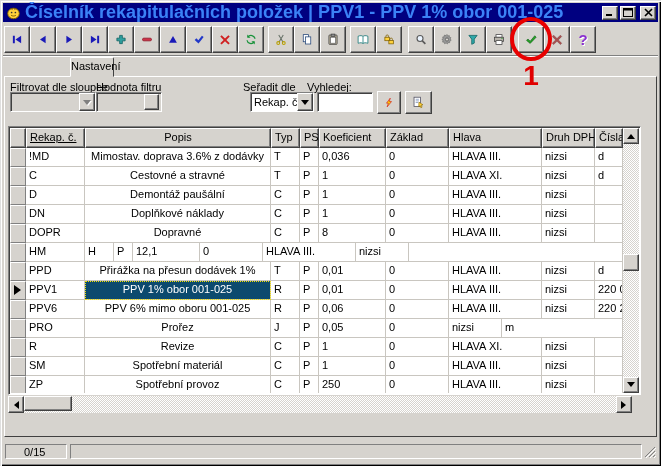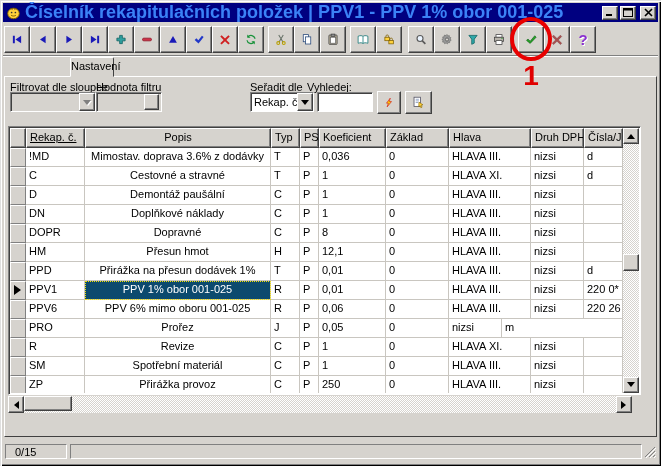--- a/index.html
+++ b/index.html
@@ -51,21 +51,21 @@
   .hrow{display:flex;height:20px;flex:none;}
   .hcell{flex:none;background:#d6d3ce;border:1px solid;border-color:#ffffff #404040 #404040 #ffffff;box-shadow:inset -1px -1px 0 #808080;
          padding:2px 3px;overflow:hidden;white-space:nowrap;}
   .hcell.sorted{text-decoration:underline;}
   .row{display:flex;height:19px;flex:none;}
   .cell{flex:none;background:#fff;border-right:1px solid #c9c6c0;border-bottom:1px solid #c9c6c0;
         padding:2px 3px;overflow:hidden;white-space:nowrap;}
   .cell.num{text-align:left;}
   .cell.ind{background:#d6d3ce;border:1px solid;border-color:#ffffff #808080 #808080 #ffffff;position:relative;}
   .w-ind{width:16px;}.w-code{width:59px;}.w-popis{width:186px;text-align:center;}.w-typ{width:29px;}.w-ps{width:19px;}
-  .w-koef{width:67px;}.w-zakl{width:63px;}.w-hlava{width:82px;}.w-dph{width:53px;}
+  .w-koef{width:67px;}.w-zakl{width:63px;}.w-hlava{width:93px;}.w-dph{width:53px;}
   .w-cisla{flex:1 1 auto;width:auto;}
   .row.selected .w-popis{background:#0c4a6e;color:#fff;outline:1px dotted #f2e200;outline-offset:-1px;}
   .ptr{display:none;}
   .row.selected .ptr{display:block;position:absolute;left:3px;top:3px;width:0;height:0;
         border-left:7px solid #000;border-top:5px solid transparent;border-bottom:5px solid transparent;}
   
   .vscroll{width:16px;flex:none;display:flex;flex-direction:column;position:relative;}
   .sbtn{width:16px;height:16px;flex:none;display:flex;align-items:center;justify-content:center;padding:0;}
   .vtrack{flex:1;position:relative;}
   .vthumb{position:absolute;left:0;top:110px;width:16px;height:17px;}
@@ -73,21 +73,21 @@
   .tri.up{border-bottom:5px solid #000;margin-top:-3px;}
   .tri.down{border-top:5px solid #000;margin-bottom:-3px;}
   .tri.left{border-right:5px solid #000;margin-left:-3px;}
   .tri.right{border-left:5px solid #000;margin-right:-3px;}
   .hscroll{position:absolute;left:8px;top:396px;width:624px;height:17px;display:flex;}
   .htrack{flex:1;position:relative;}
   .hthumb{position:absolute;top:0;left:0;width:48px;height:15px;}
   .hscroll .sbtn{height:17px;}
   
   .statusbar{position:absolute;left:3px;right:3px;top:441px;height:20px;background:#d6d3ce;}
-  .spanel{position:absolute;top:3px;height:15px;border:1px solid;border-color:#808080 #ffffff #ffffff #808080;padding:1px 9px;overflow:hidden;}
+  .spanel{position:absolute;top:3px;height:15px;border:1px solid;border-color:#808080 #ffffff #ffffff #808080;padding:1px 18px;overflow:hidden;}
   .sp1{left:2px;width:62px;}
   .sp2{left:67px;right:16px;}
   .grip{position:absolute;right:2px;bottom:3px;width:13px;height:13px;}
   
   .ann-circle{position:absolute;left:50%;top:50%;width:42px;height:44px;transform:translate(-50%,-52%);
       border:4px solid #e80000;border-radius:50%;z-index:30;pointer-events:none;}
   .ann-num{position:absolute;left:50%;top:33px;transform:translateX(-50%);z-index:30;
       color:#e00000;font-size:28px;font-weight:bold;font-family:"Liberation Sans",sans-serif;pointer-events:none;}
   .qmark{font-size:15px;font-weight:bold;color:#8a30d0;text-shadow:1px 1px 0 #fff;}
 </style>
@@ -261,21 +261,21 @@
     </button>
   </div>
 
   <div class="divider"></div>
 
   <div class="tab">Nastavení</div>
   <div class="tabpage"></div>
 
   <div class="lbl" style="left:10px">Filtrovat dle sloupce</div>
   <div class="lbl" style="left:96px">Hodnota filtru</div>
-  <div class="lbl" style="left:250px">Seřadit dle</div>
+  <div class="lbl" style="left:243px">Seřadit dle</div>
   <div class="lbl" style="left:307px">Vyhledej:</div>
 
   <div class="fld sunk" style="left:10px;width:86px;background:#d6d3ce">
     <div class="combo-txt"></div>
     <div class="drop out">
         <div class="arr dis"></div>
       </div>
   </div>
 
   <div class="fld sunk" style="left:96px;width:66px;background:#d6d3ce;position:absolute">
@@ -380,21 +380,20 @@
             <div class="cell w-ps">P</div>
             <div class="cell num w-koef">8</div>
             <div class="cell num w-zakl">0</div>
             <div class="cell w-hlava">HLAVA III.</div>
             <div class="cell w-dph">nizsi</div>
             <div class="cell w-cisla"></div>
           </div>
             <div class="row">
             <div class="cell ind w-ind"></div>
             <div class="cell w-code">HM</div>
-            <div class="cell w-popis">Přesun hmot</div>
             <div class="cell w-typ">H</div>
             <div class="cell w-ps">P</div>
             <div class="cell num w-koef">12,1</div>
             <div class="cell num w-zakl">0</div>
             <div class="cell w-hlava">HLAVA III.</div>
             <div class="cell w-dph">nizsi</div>
             <div class="cell w-cisla"></div>
           </div>
             <div class="row">
             <div class="cell ind w-ind"></div>
@@ -465,21 +464,21 @@
             <div class="cell w-ps">P</div>
             <div class="cell num w-koef">1</div>
             <div class="cell num w-zakl">0</div>
             <div class="cell w-hlava">HLAVA III.</div>
             <div class="cell w-dph">nizsi</div>
             <div class="cell w-cisla"></div>
           </div>
             <div class="row">
             <div class="cell ind w-ind"></div>
             <div class="cell w-code">ZP</div>
-            <div class="cell w-popis">Přirážka provoz</div>
+            <div class="cell w-popis">Spotřební provoz</div>
             <div class="cell w-typ">C</div>
             <div class="cell w-ps">P</div>
             <div class="cell num w-koef">250</div>
             <div class="cell num w-zakl">0</div>
             <div class="cell w-hlava">HLAVA III.</div>
             <div class="cell w-dph">nizsi</div>
             <div class="cell w-cisla"></div>
           </div>
           </div>
       </div>

